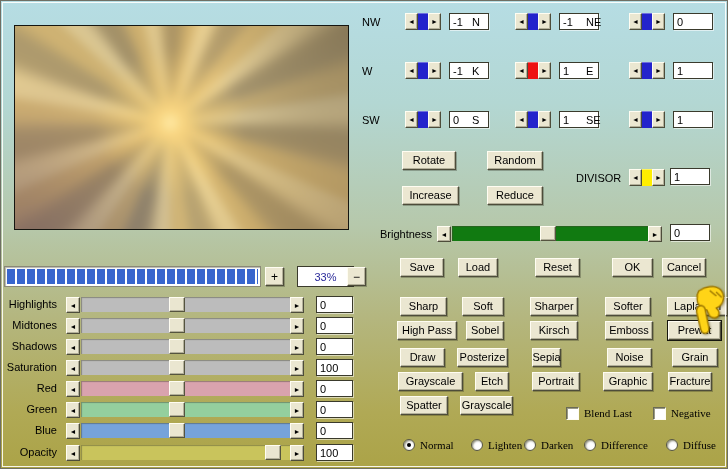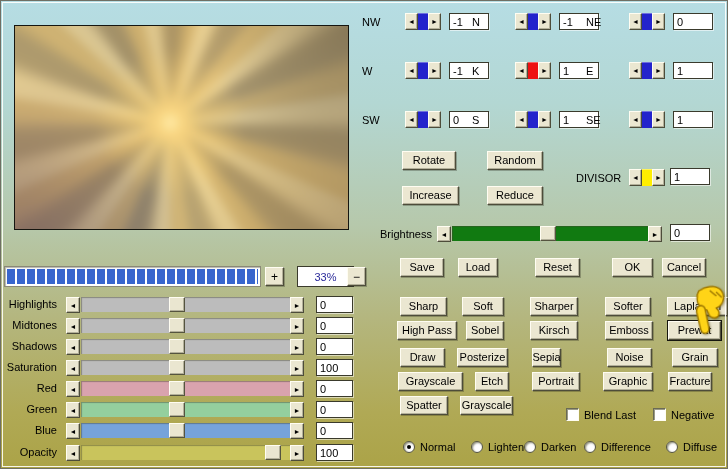--- a/index.html
+++ b/index.html
@@ -69,21 +69,21 @@
     position:absolute;left:544px;top:197px;z-index:40;pointer-events:none;
     font-family:"DejaVu Serif",serif;font-weight:bold;font-size:23px;letter-spacing:2px;color:#9f9fa0;
     text-shadow:-1px -1px 1px rgba(255,255,255,.85),1px 2px 2px rgba(70,70,70,.4);
   }
   .wm-site{
     position:absolute;left:514px;top:221px;z-index:40;pointer-events:none;
     font-size:11px;font-weight:bold;color:#2f7a33;opacity:.85;
     text-shadow:1px 1px 0 rgba(255,255,255,.45);
   }
   
-  .check-item,.mode{position:absolute;display:flex;align-items:flex-end;gap:5px;height:14px;}
+  .check-item,.mode{position:absolute;display:flex;align-items:flex-start;gap:5px;height:14px;font-family:Liberation Serif, serif;}
   .checkbox{width:13px;height:13px;background:#fff;border:1px solid;border-color:#6a6a55 #fffdf2 #fffdf2 #6a6a55;box-shadow:inset 1px 1px 0 #9a9a85;cursor:pointer;}
   .radio{position:relative;width:12px;height:12px;border-radius:50%;background:#fff;border:1px solid #55543f;box-shadow:inset 1px 1px 2px #8f8f7c;cursor:pointer;flex:0 0 auto;}
   .radio.on::after{content:"";position:absolute;left:3px;top:3px;width:4px;height:4px;border-radius:50%;background:#000;}
   
   .hand{position:absolute;left:689px;top:285px;width:38px;height:50px;z-index:99;pointer-events:none;transform:rotate(-6deg);filter:drop-shadow(1px 1px 1px rgba(60,50,0,.4));}
   .lbl{position:absolute;}
 </style>
 </head>
 <body>
 

